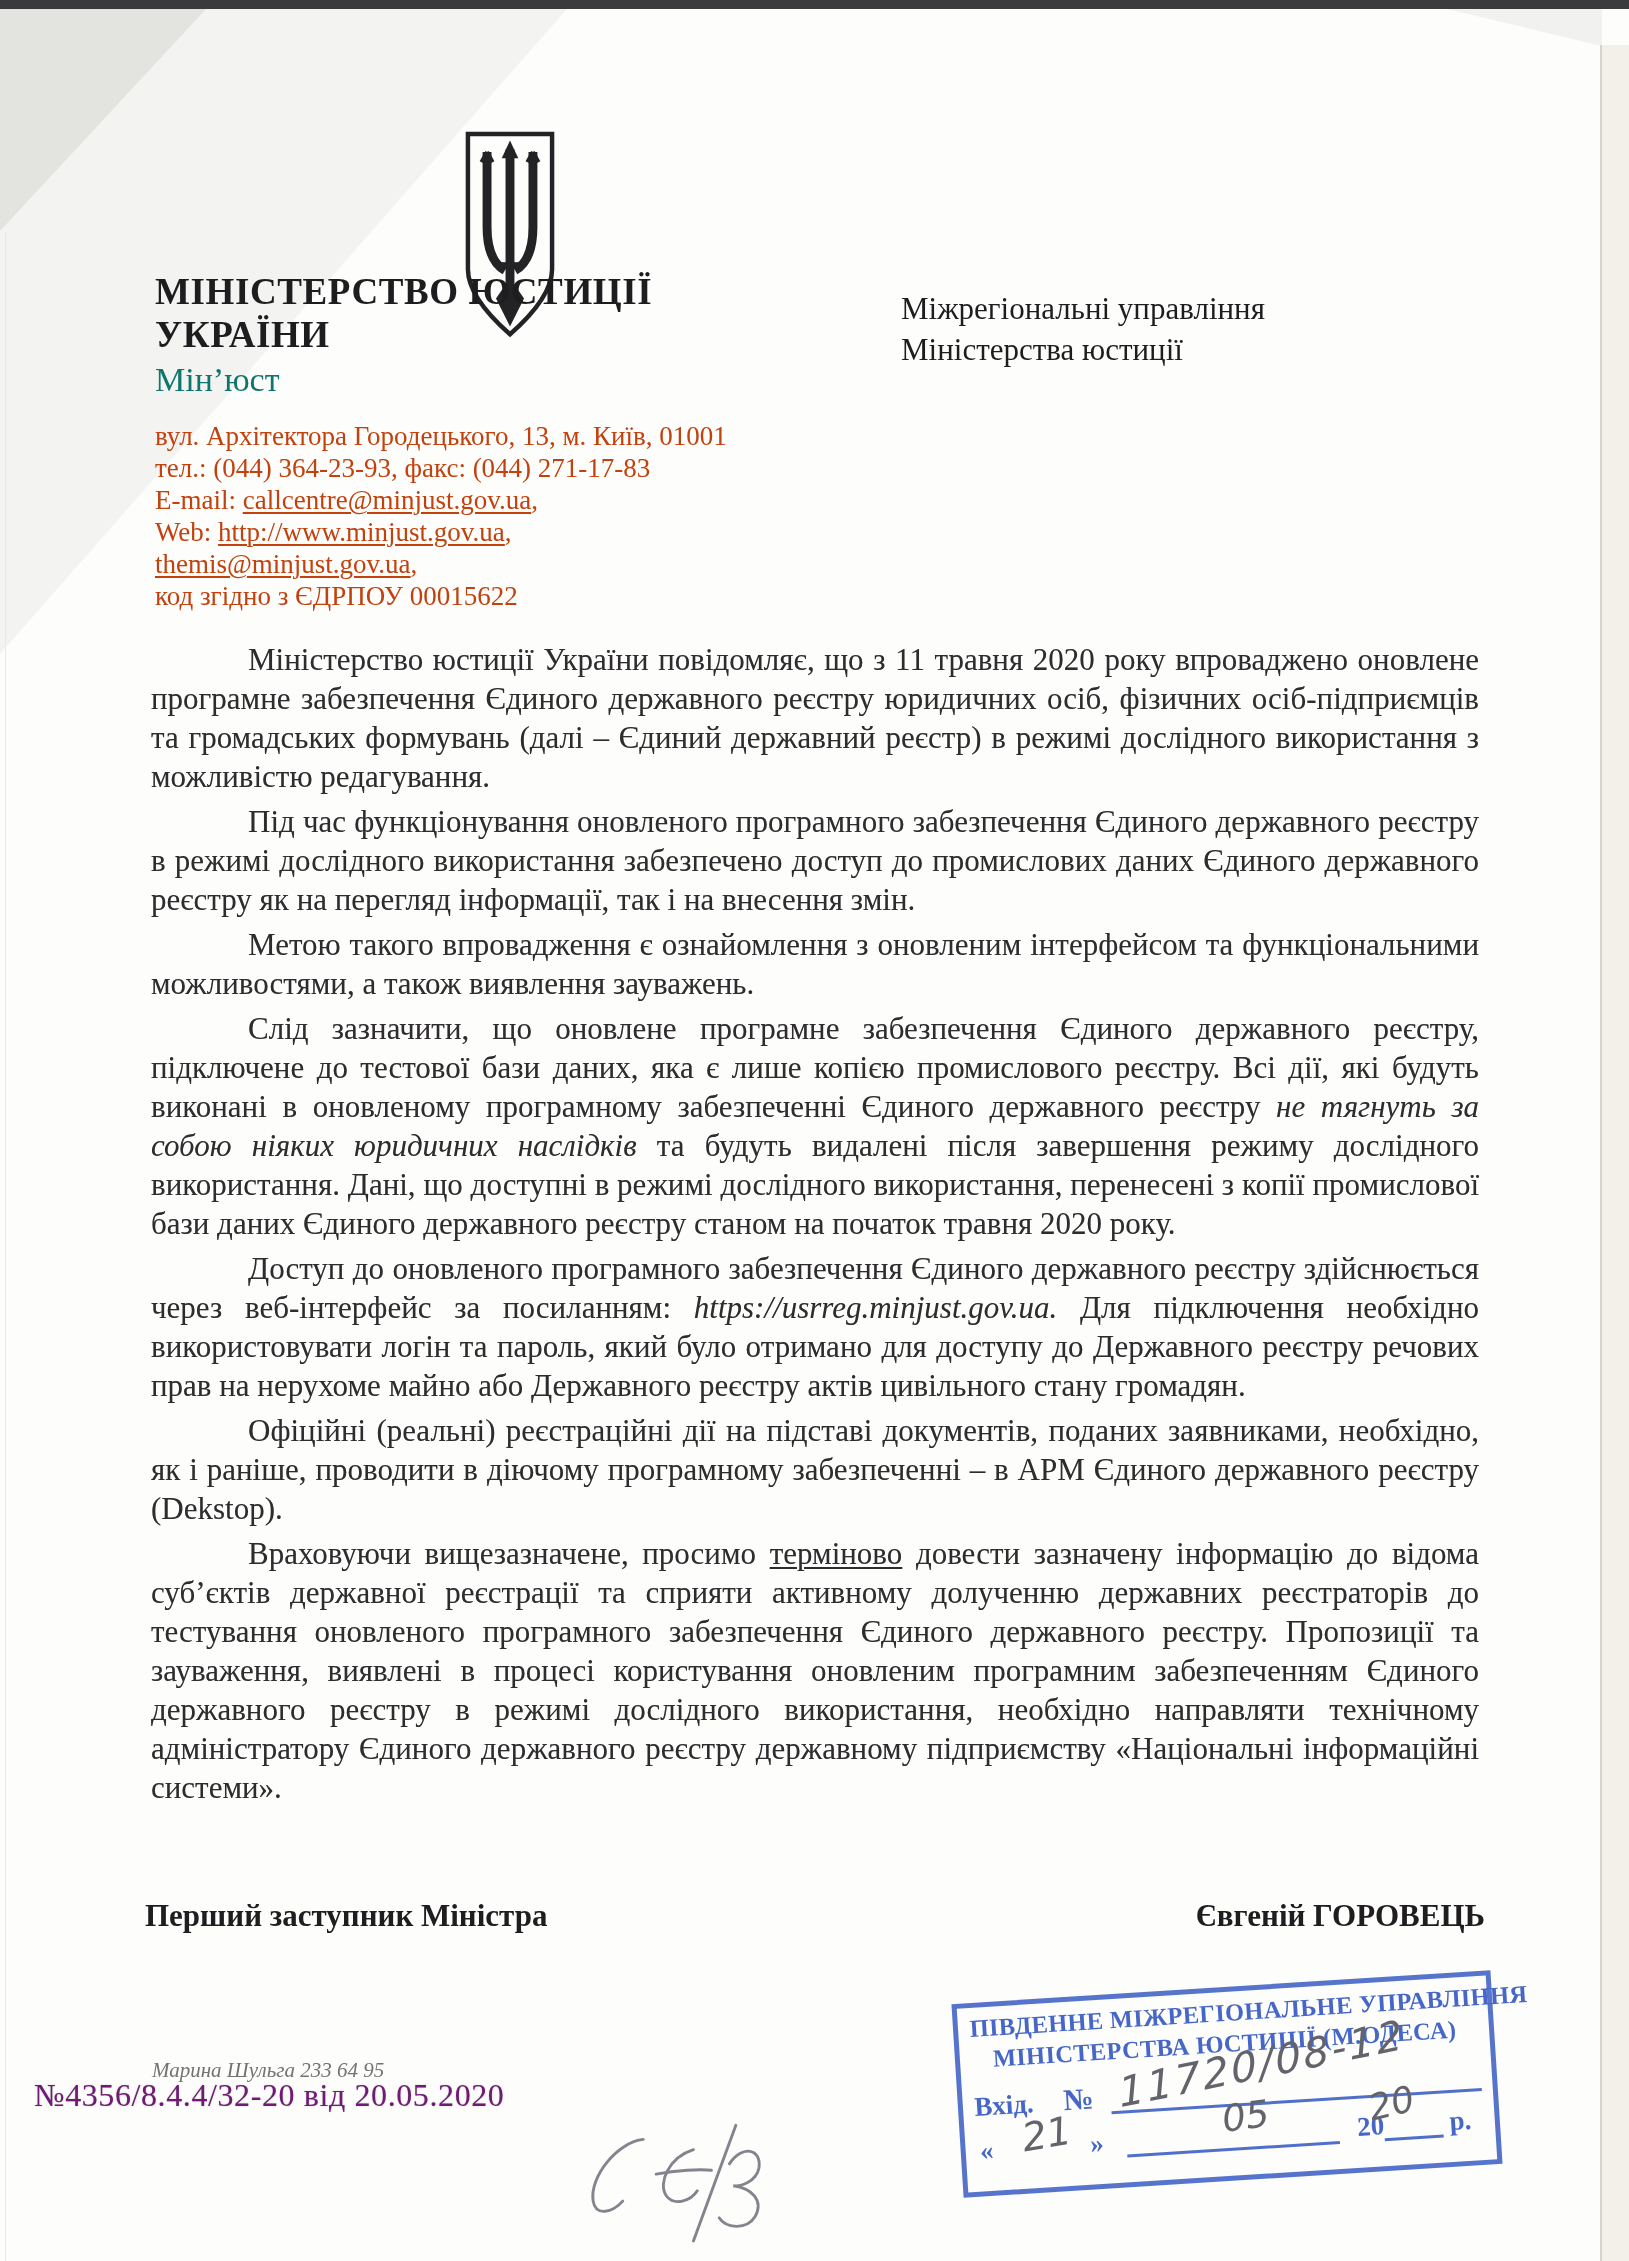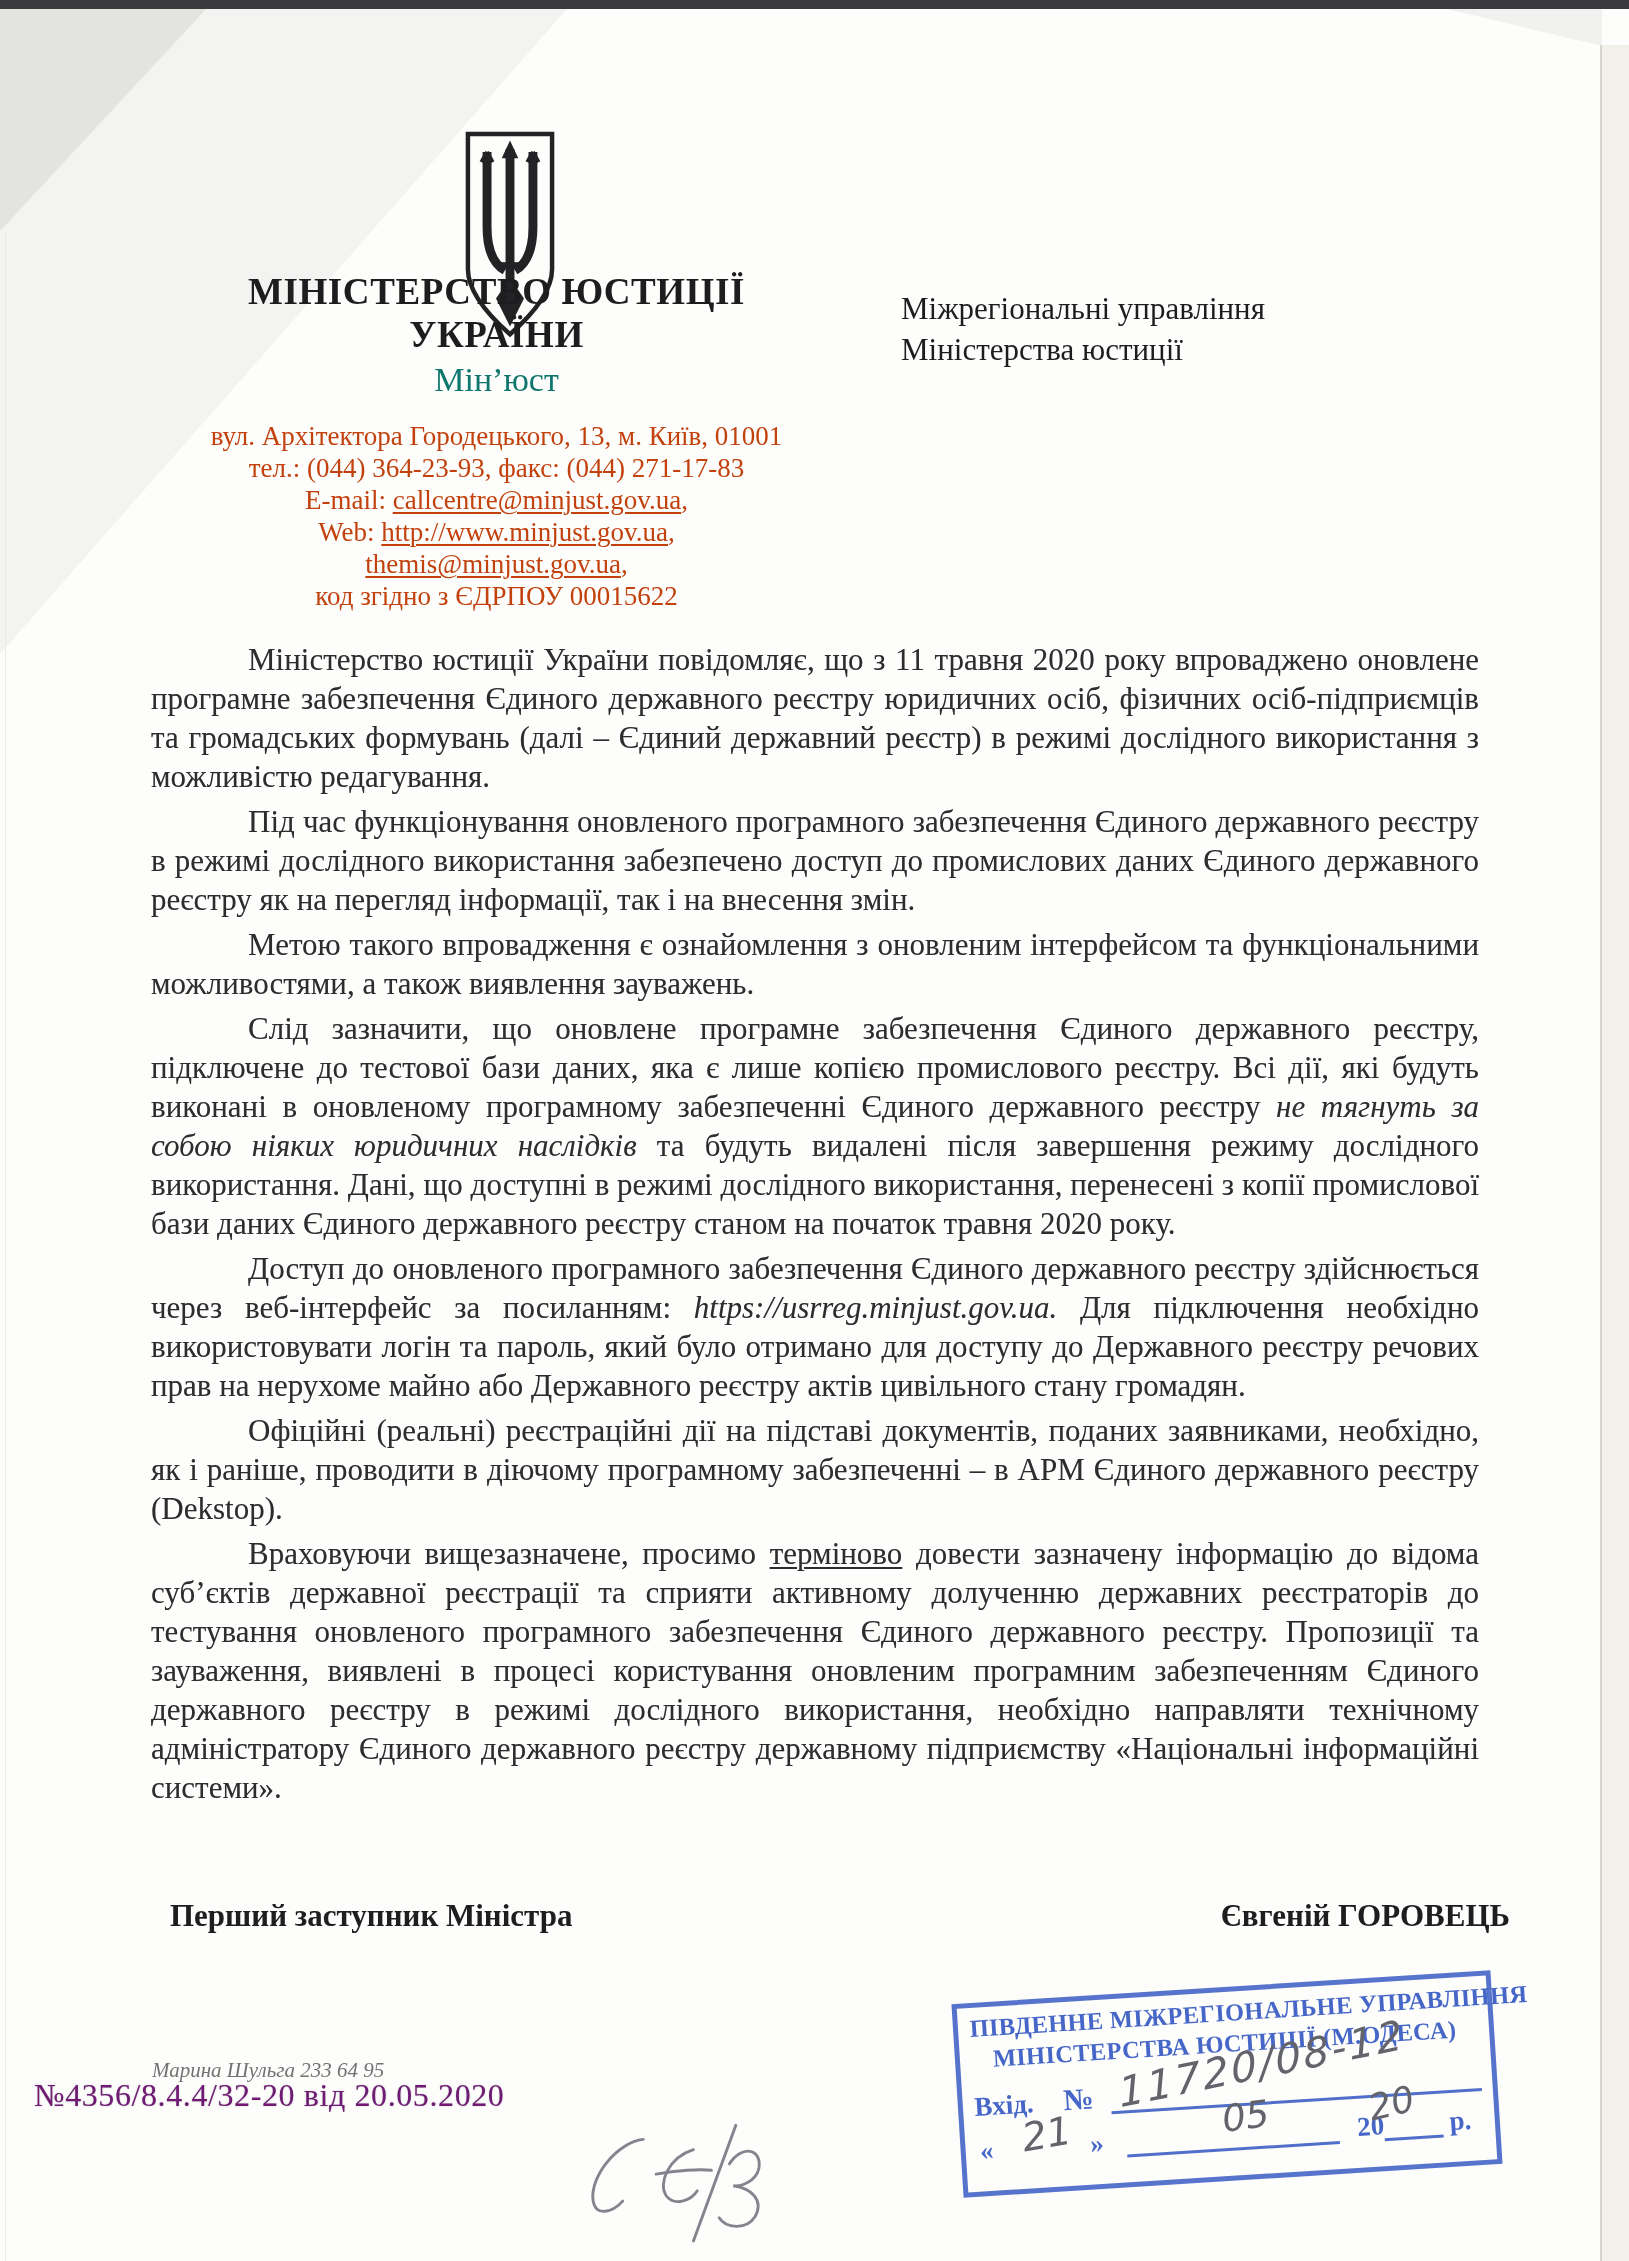--- a/index.html
+++ b/index.html
@@ -18,39 +18,39 @@
   .tri-small{position:absolute;left:0;top:9px;width:206px;height:222px;
     background:#8d8d89;opacity:.16;clip-path:polygon(0 0,100% 0,0 100%);}
   .tri-tr{position:absolute;right:28px;top:9px;width:155px;height:37px;
     background:#9a9a96;opacity:.12;clip-path:polygon(0 0,100% 0,100% 100%);}
   .edge-line-r{position:absolute;left:1600px;top:45px;width:1.9px;height:2216px;background:#d6d3cc;}
   .cream-strip{position:absolute;left:1602px;top:45px;width:28px;height:2216px;background:#f3f0e9;}
   .edge-line-l{position:absolute;left:5.2px;top:232px;width:1.3px;height:2029px;background:#e9e9e6;}
 
   
   .emblem{position:absolute;left:459px;top:129px;width:102px;height:216px;}
-  .center-head{position:absolute;left:155px;top:270px;width:683px;text-align:center;color:#1d1d1f;}
+  .center-head{position:absolute;left:155px;top:270px;width:683px;text-align:left;color:#1d1d1f;}
   .t1,.t2{font-size:37px;font-weight:bold;line-height:43px;letter-spacing:0.6px;}
   .sub{font-size:34px;line-height:39px;margin-top:3.9px;color:#0f766e;}
   .addr{margin-top:21px;font-size:27px;line-height:32px;color:#c2410c;}
   .right-head{position:absolute;left:901px;top:288px;width:651px;
     font-weight:normal;font-size:31px;line-height:41px;color:#1d1d1f;}
 
   
   .bodytext{position:absolute;left:145px;top:634px;width:1340px;
     font-size:31px;line-height:39px;text-align:justify;
     text-shadow:0 0 0.6px rgba(46,44,46,.28);}
   .bodytext p{margin:6px;text-indent:97px;}
   .it{font-style:italic;}
   .ul{text-decoration:underline;text-decoration-thickness:1.9px;text-underline-offset:3.2px;}
 
   
   .sigrow{position:absolute;left:145px;top:1898px;width:1340px;
     display:flex;justify-content:space-between;
-    font-size:31px;font-weight:bold;color:#1f1d1f;margin-left:25px;}
+    font-size:31px;font-weight:bold;color:#1f1d1f;}
 
   
   .executor{position:absolute;left:152px;top:2058px;font-size:21px;font-style:italic;color:#737373;}
   .refline{position:absolute;left:34px;top:2077px;font-size:32px;color:#701a75;letter-spacing:0.6px;
     text-shadow:0 0 1.3px rgba(91,91,98,.5);}
 
   
   .initials{position:absolute;left:567px;top:2115px;width:213px;height:135px;}
 
   

